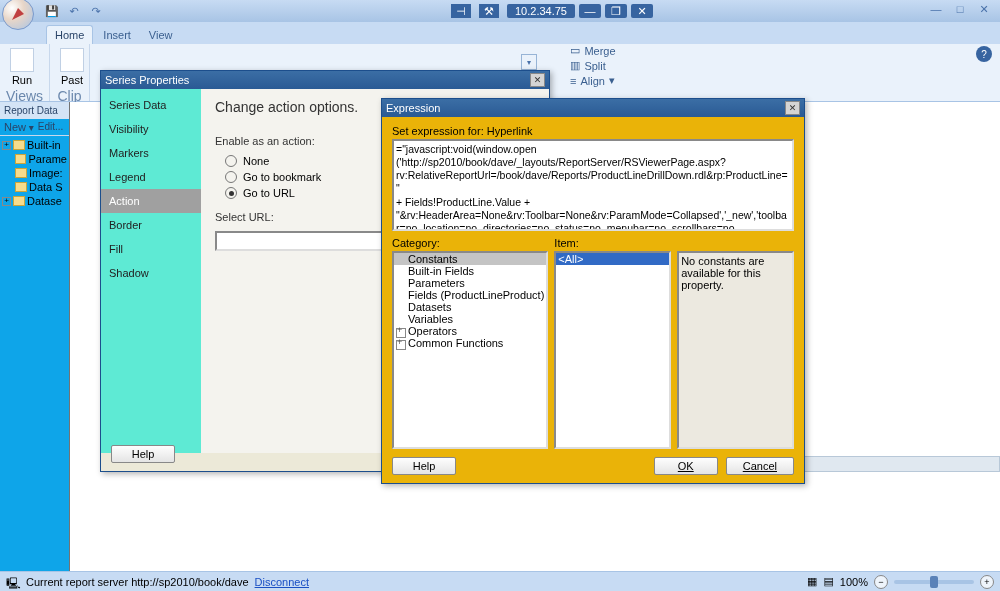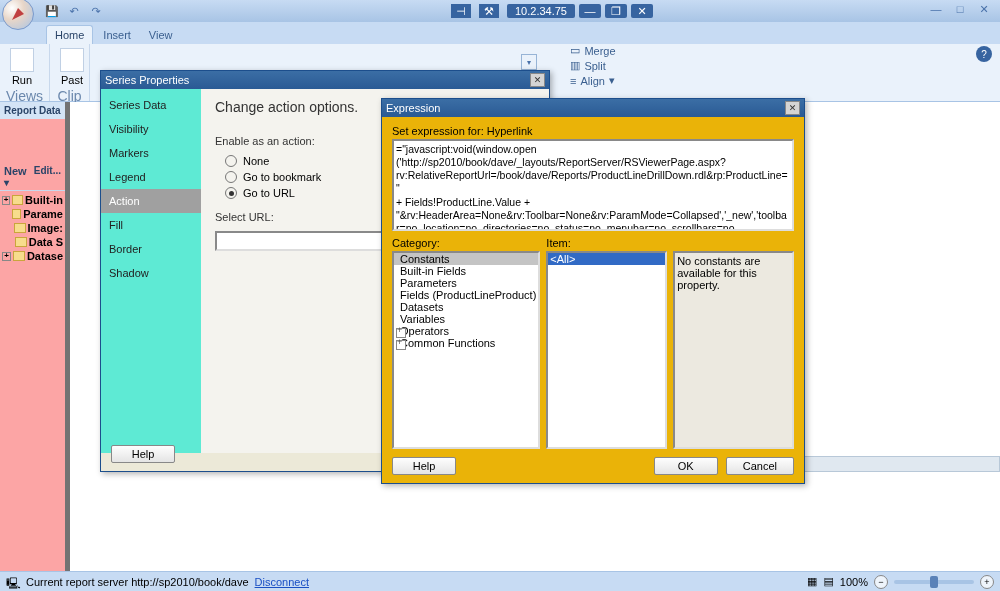--- a/index.html
+++ b/index.html
@@ -24,24 +24,24 @@
 .rgroup { border-right: 1px solid #c8d8ec; padding: 2px 6px; display: flex; flex-direction: column; justify-content: space-between; }
 .rgroup-items { display: flex; gap: 4px; flex: 1; align-items: center; }
 .rgroup-lbl { font-size: 14px; color: #6b88ad; text-align: center; }
 .rbig { display: flex; flex-direction: column; align-items: center; gap: 2px; padding: 2px 4px; }
 .rbig-icon { width: 24px; height: 24px; background: #fff; border: 1px solid #c0d0e4; }
 .rmerge { display: flex; flex-direction: column; gap: 2px; margin-left: 480px; }
 .rmerge-item { display: flex; align-items: center; gap: 4px; color: #3a5f8f; }
 .ribbon-help { position: absolute; right: 8px; top: 46px; width: 16px; height: 16px; background: #3764a0; color: #fff; border-radius: 50%; display: flex; align-items: center; justify-content: center; font-size: 10px; }
 
 .workspace { position: absolute; top: 102px; left: 0; right: 0; bottom: 20px; display: flex; }
-.rd-panel { width: 70px; background: #fca5a5; border-right: 5px solid #737373; font-weight: bold; }
+.rd-panel { width: 70px; background: #0ea5e9; border-right: 1px solid #737373; }
 .rd-title { background: #d4e4f6; padding: 3px 4px; font-size: 10px; color: #2a4468; }
 .rd-bar { display: flex; gap: 4px; padding: 2px 4px; border-bottom: 1px solid #c8d8ec; }
-.rd-btn { color: #2a4468; font-size: 10px; margin-top: 44px; }
+.rd-btn { color: #2a4468; font-size: 10px; }
 .tree { padding: 2px; }
 .tree-item { display: flex; align-items: center; gap: 2px; padding: 1px 0; font-size: 10px; color: #000; white-space: nowrap; overflow: hidden; }
 .tree-exp { width: 9px; height: 9px; border: 1px solid #888; display: flex; align-items: center; justify-content: center; font-size: 8px; line-height: 1; }
 .tree-icon { width: 12px; height: 10px; background: #f7dc8c; border: 1px solid #caa53c; }
 
 .design { flex: 1; background: #fff; position: relative; }
 .row-groups { position: absolute; left: 108px; top: 354px; right: 0; height: 16px; background: #e0e8f0; border: 1px solid #b8c8d8; padding: 1px 20px; font-size: 10px; color: #555; }
 
 .statusbar { position: absolute; bottom: 0; left: 0; right: 0; height: 20px; background: #c7dbf3; border-top: 1px solid #a8c4e5; display: flex; align-items: center; padding: 0 6px; gap: 6px; }
 .status-icon { width: 14px; height: 14px; }
@@ -71,29 +71,29 @@
 .dlg-btn { padding: 2px 16px; border: 1px solid #888; background: linear-gradient(#fefefe, #e4e4e4); border-radius: 2px; min-width: 64px; text-align: center; }
 
 .expr-dialog { top: 98px; left: 381px; width: 424px; height: 386px; }
 .expr-body { flex-direction: column; padding: 8px 10px; background: #eab308; flex: 1; }
 .expr-label { margin-bottom: 2px; }
 .expr-ta { width: 100%; height: 92px; border: 2px inset #ddd; background: #fff; font-family: Tahoma, sans-serif; font-size: 10.5px; padding: 2px; resize: none; line-height: 1.25; overflow: hidden; }
 .expr-cols { display: flex; gap: 6px; margin-top: 6px; flex: 1; }
 .expr-col { flex: 1; display: flex; flex-direction: column; }
 .expr-col-lbl { margin-bottom: 2px; }
 .expr-list { flex: 1; border: 2px inset #ddd; background: #fff; overflow: auto; font-size: 11px; }
-.el-item { padding: 0 2px 0 6px; position: relative; white-space: nowrap; }
+.el-item { padding: 0 2px 0 14px; position: relative; white-space: nowrap; }
 .el-item.sel { background: #c4c4c4; }
 .el-item.sel-blue { background: #316ac5; color: #fff; }
 .el-item.exp::before { content: ""; position: absolute; left: 2px; top: 3px; width: 8px; height: 8px; border: 1px solid #888; background: #fff; }
 .el-item.exp::after { content: "+"; position: absolute; left: 3px; top: 0; font-size: 9px; color: #555; }
 .el-item.dot::before { content: ""; position: absolute; left: 4px; top: 6px; width: 2px; height: 2px; }
 .expr-desc { flex: 1; border: 2px inset #ddd; background: #ece9e0; padding: 2px; font-size: 11px; min-height: 160px; }
 .expr-footer { display: flex; justify-content: space-between; padding-top: 8px; }
-.expr-footer-right { display: flex; gap: 8px; }
+.expr-footer-right { display: flex; gap: 8px; text-decoration: underline; }
 
 .dropdown-stub { position: absolute; top: 54px; left: 521px; width: 16px; height: 16px; border: 1px solid #97b4d6; background: #eaf2fb; display:flex;align-items:center;justify-content:center;font-size:8px;color:#4a72aa; }
 </style>
 </head>
 <body>
 
 <div class="titlebar">
   <div class="orb">
     <svg viewBox="0 0 16 16">
         <path d="M2 14 L8 2 L14 8 Z" fill="#c04040"></path>
@@ -207,22 +207,22 @@
     <span>Series Properties</span>
     <span class="dlg-close gray">✕</span>
   </div>
   <div class="dlg-body" style="height:364px">
     <div class="sp-nav">
       <div class="sp-nav-item">Series Data</div>
       <div class="sp-nav-item">Visibility</div>
       <div class="sp-nav-item">Markers</div>
       <div class="sp-nav-item">Legend</div>
       <div class="sp-nav-item sel">Action</div>
+      <div class="sp-nav-item">Border</div>
       <div class="sp-nav-item">Fill</div>
-      <div class="sp-nav-item">Border</div>
       <div class="sp-nav-item">Shadow</div>
     </div>
     <div class="sp-main">
       <div class="sp-heading">Change action options.</div>
       <div class="sp-sub">Enable as an action:</div>
       <div class="radio-row">
           <span class="radio"></span>
           <span>None</span>
         </div>
       <div class="radio-row">

